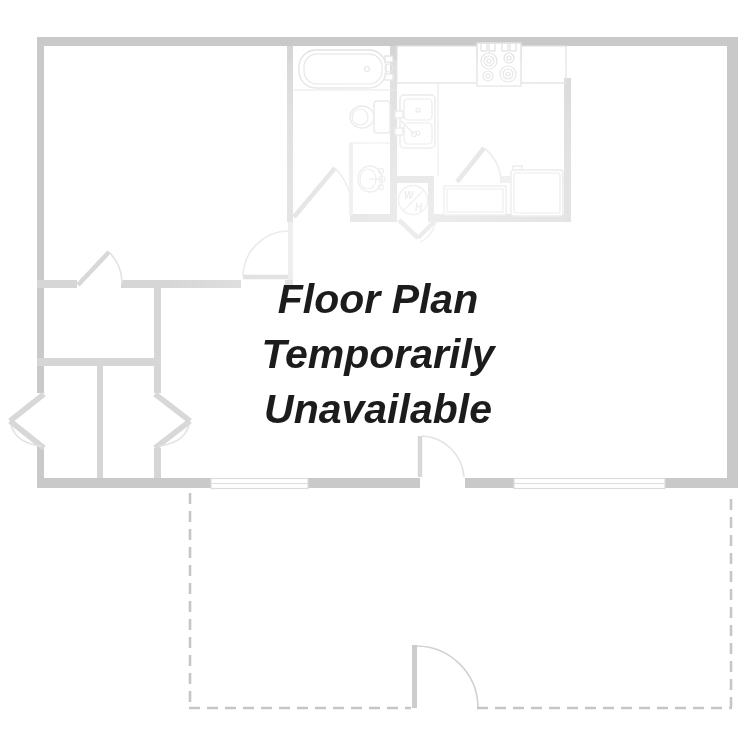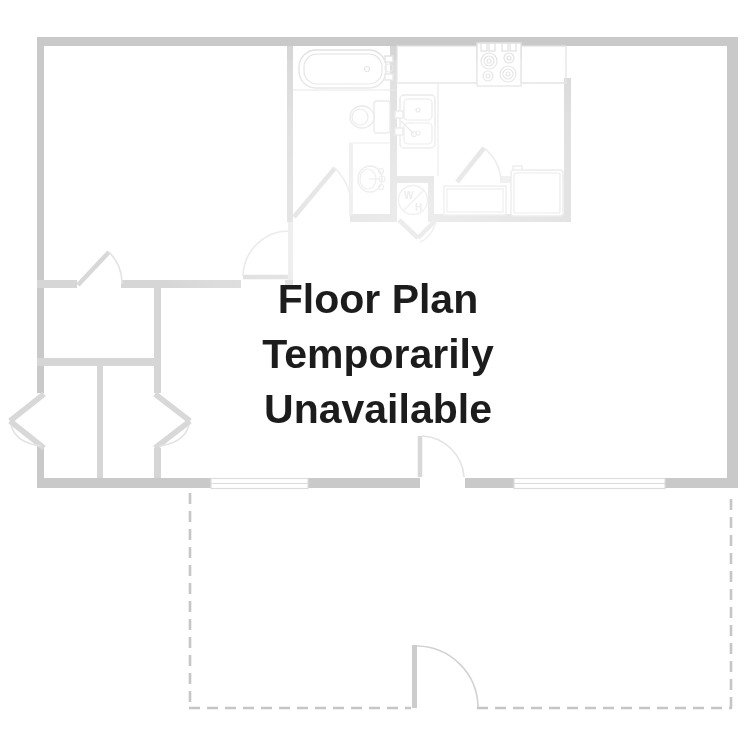--- a/index.html
+++ b/index.html
@@ -1,17 +1,17 @@
 <!DOCTYPE html>
 <html style="--outer-wall: #c9c9c9; --inner-wall: #d6d6d6; --faint-wall: #e7e7e7; --fixture-line: #e2e2e2; --door-leaf: #d8d8d8; --door-arc: #e3e3e3; --window-line: #dcdcdc; --dashed-outline: #c6c6c6; --message-text: #1c1c1c; --background: #ffffff;"><head>
 <meta charset="utf-8">
 <style>
   html,body{margin:0;padding:0;background:#fff;}
   .stage{position:relative;width:750px;height:750px;background:#fff;overflow:hidden;
-         font-family:"Liberation Sans",sans-serif;}
+         font-family:"Liberation Sans",sans-serif;font-style:italic;}
   svg{position:absolute;left:0;top:0;}
   
   .w-outer{fill:var(--outer-wall,#c9c9c9);}
   .w-inner{fill:var(--inner-wall,#d6d6d6);}
   .w-faint{fill:var(--faint-wall,#e6e6e6);}
   .fx{stroke:var(--fixture-line,#e2e2e2);fill:#ffffff;stroke-width:1.4;}
   .fx-thin{stroke:var(--fixture-line,#e2e2e2);fill:none;stroke-width:1.2;}
   .leaf{stroke:var(--door-leaf,#d8d8d8);stroke-width:4.5;fill:none;stroke-linecap:butt;}
   .leaf-thick{stroke:var(--door-leaf,#d8d8d8);stroke-width:5.5;fill:none;}
   .arc{stroke:var(--door-arc,#e3e3e3);stroke-width:1.6;fill:none;}

